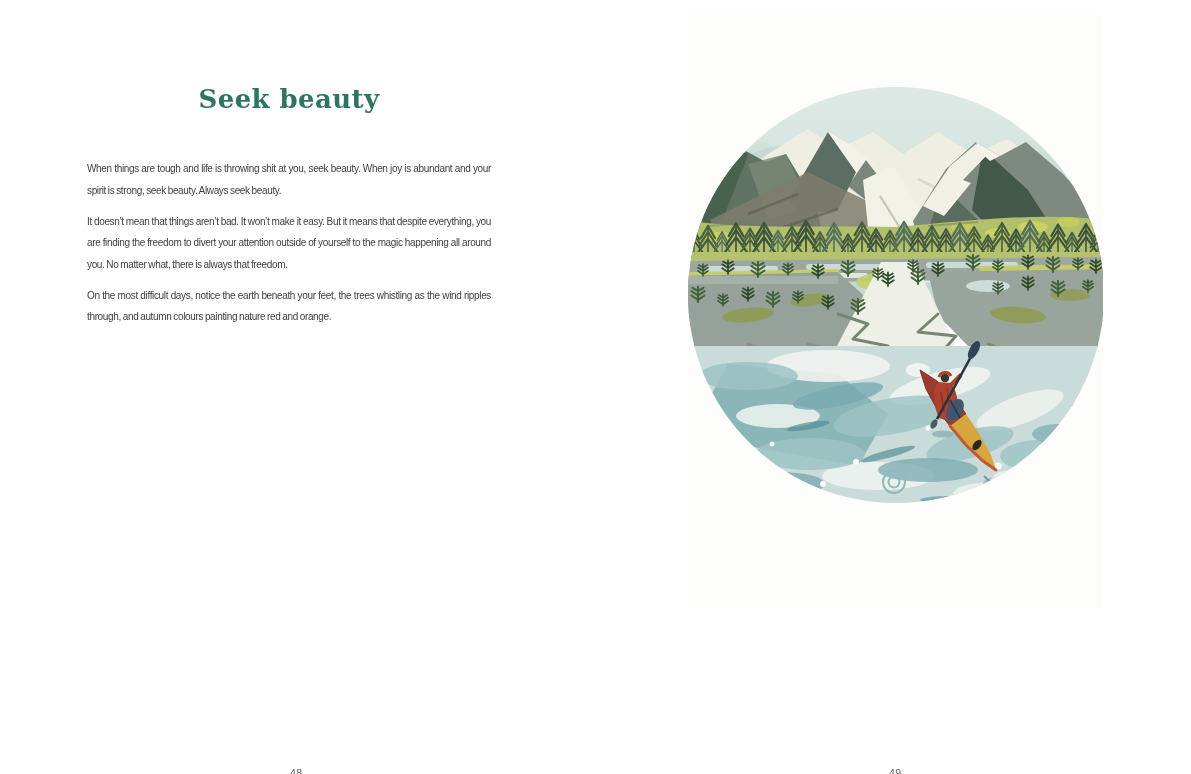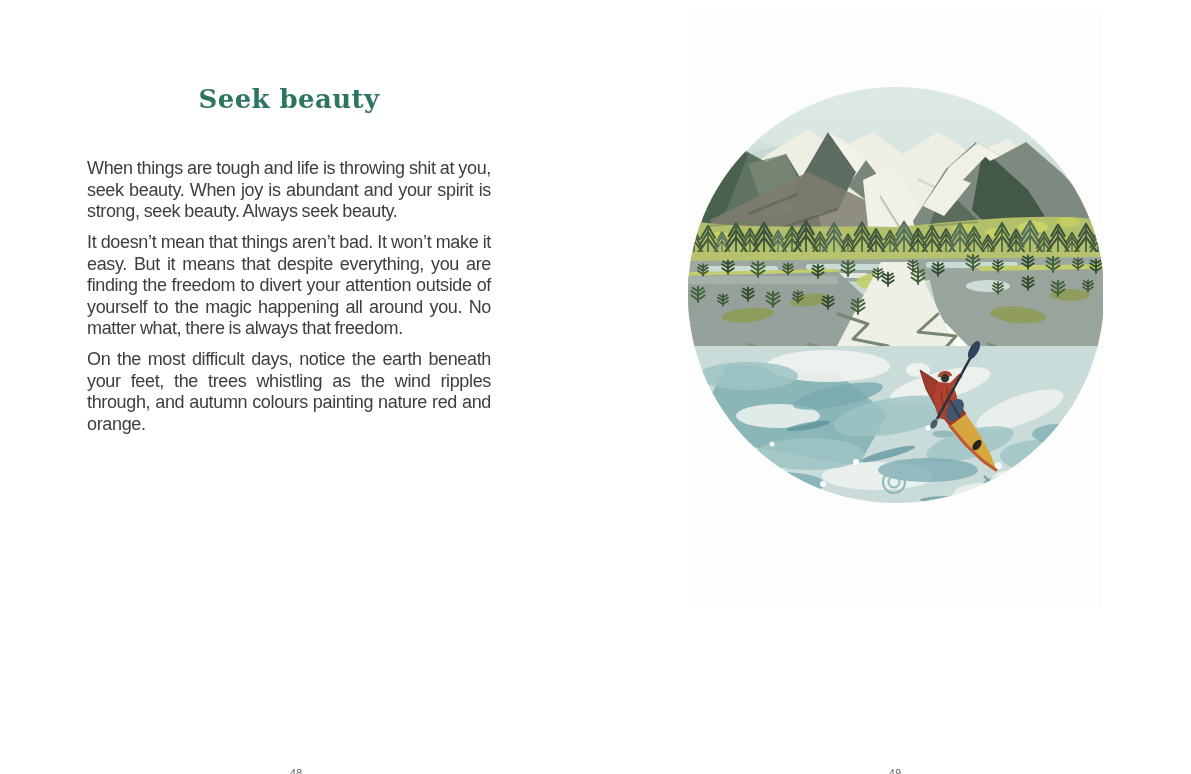--- a/index.html
+++ b/index.html
@@ -12,21 +12,21 @@
   
   .text-block{position:absolute;left:87px;top:0;width:404px;}
   .chapter-title{
     margin:84px 0 44px;text-align:center;
     font-family:"DejaVu Serif",serif;font-weight:700;
     font-size:26px;letter-spacing:.4px;
     color:var(--title-green,#2e7561);
   }
   .text-block p{
     margin:0 0 9.5px;
-    font-size:18px;line-height:21.5px;
+    font-size:10px;line-height:21.5px;
     letter-spacing:-0.35px;word-spacing:-0.6px;
     text-align:justify;
     color:var(--body-text,#3e3e3e);
   }
   .pagenum{
     position:absolute;top:767px;
     font-size:10.5px;color:#5f5f5f;letter-spacing:.5px;
   }
   #pagenum-left{left:290px;}
   #pagenum-right{left:889px;}

